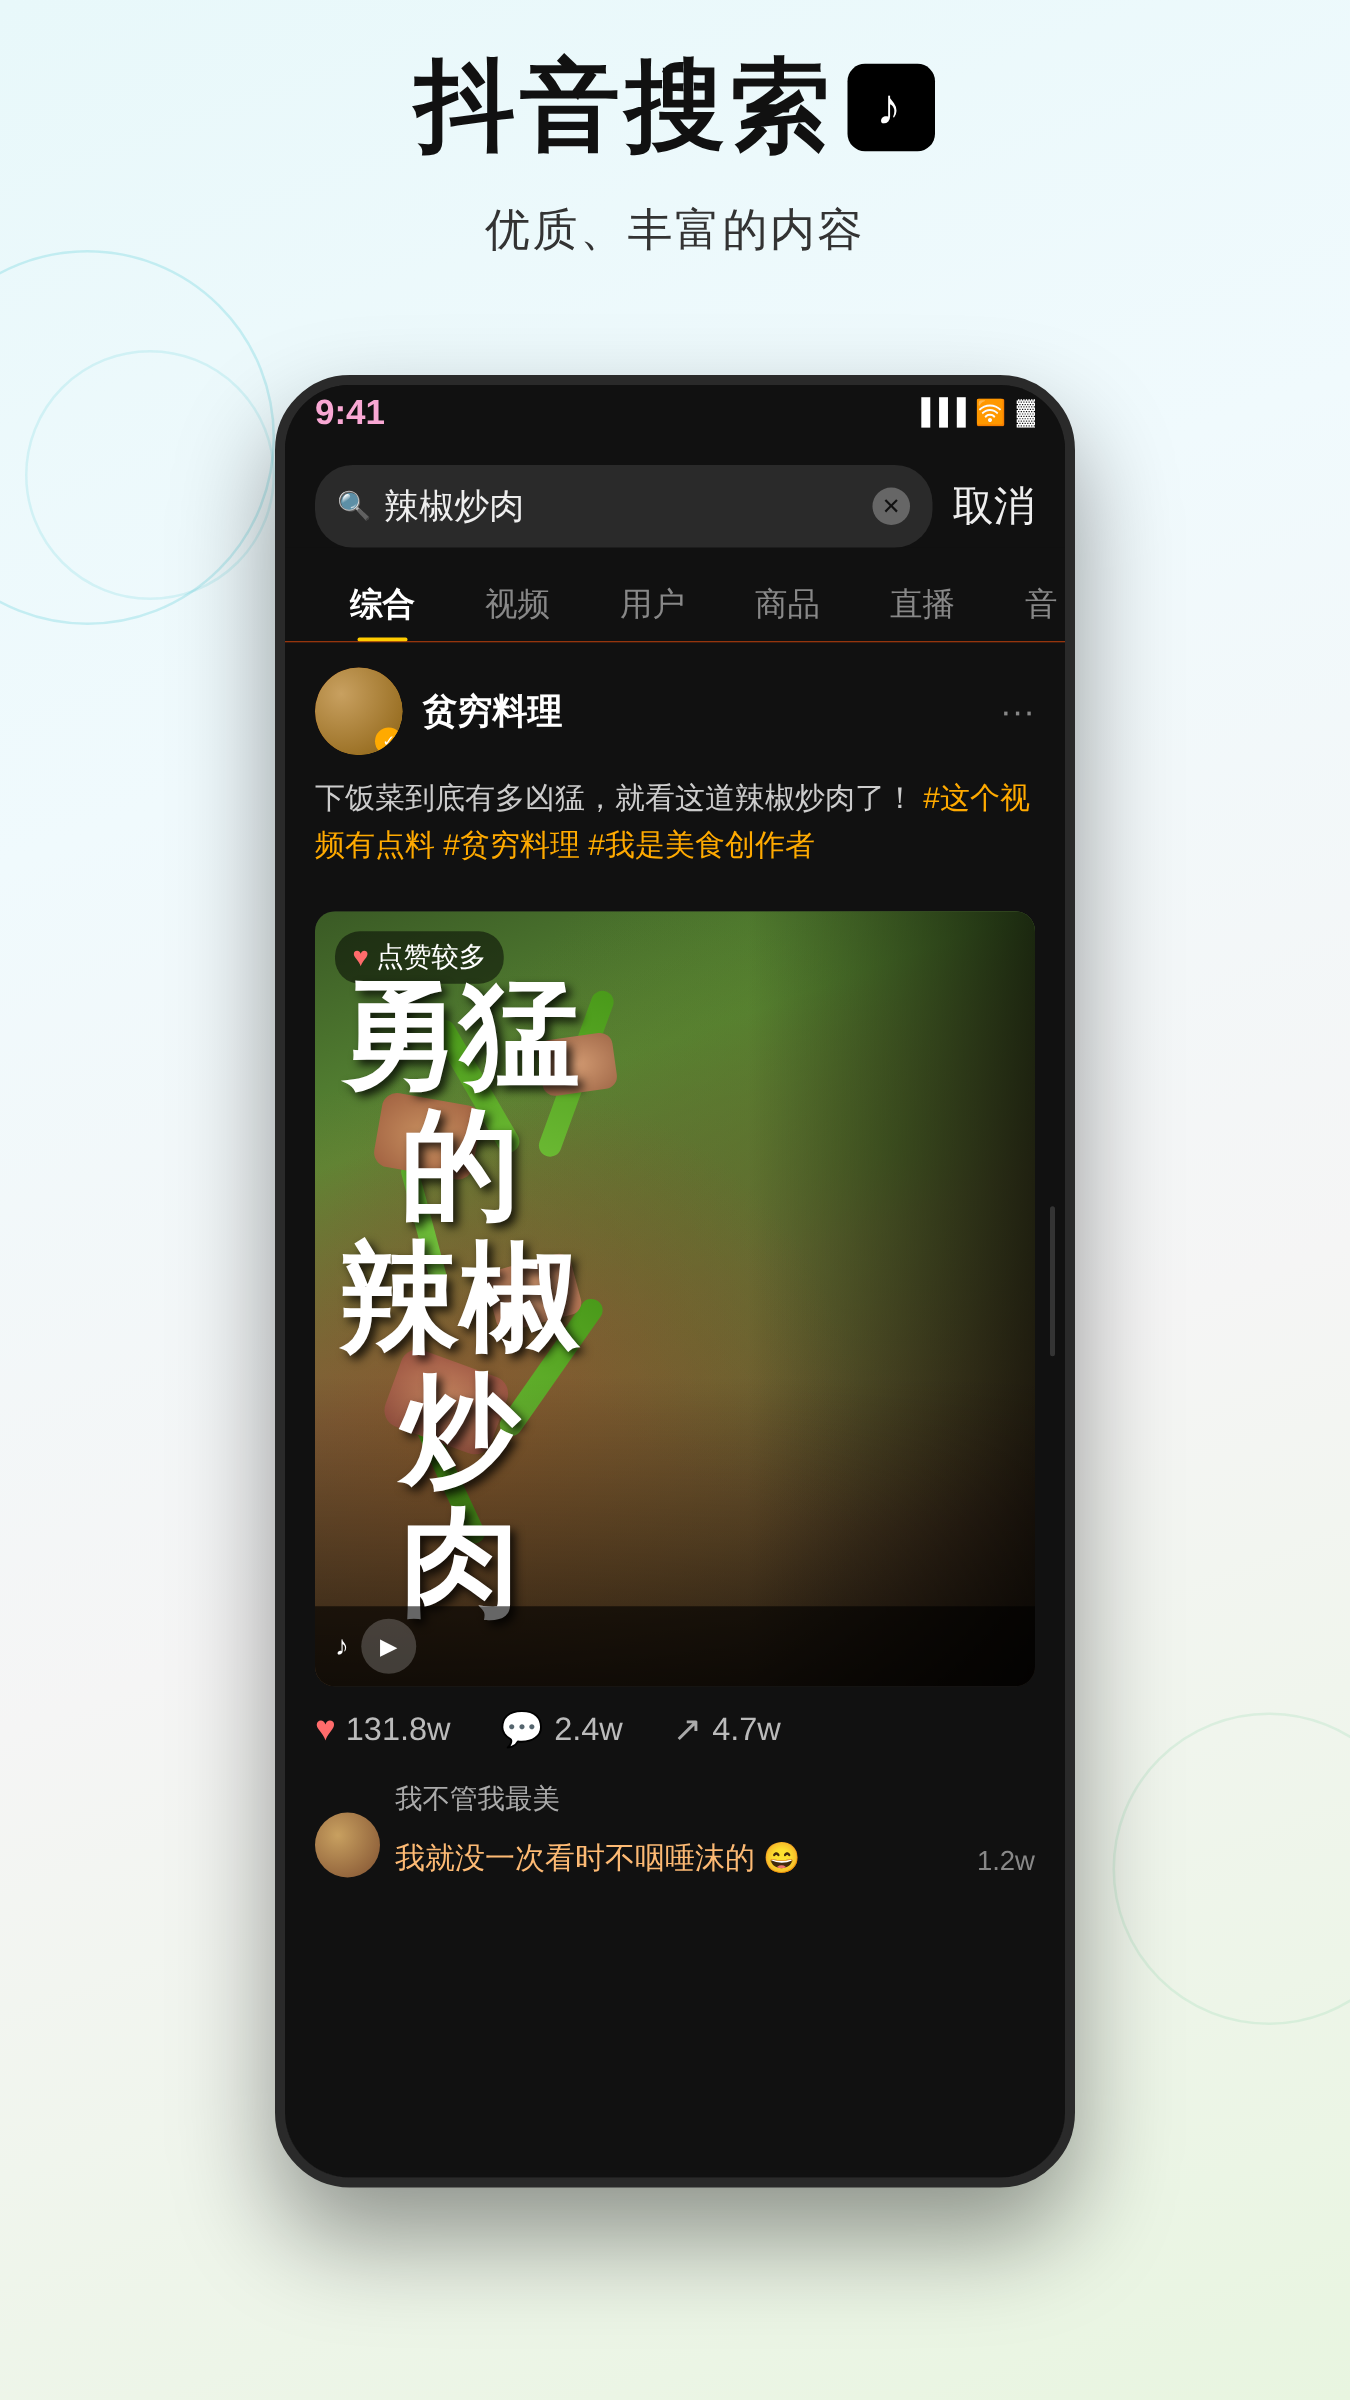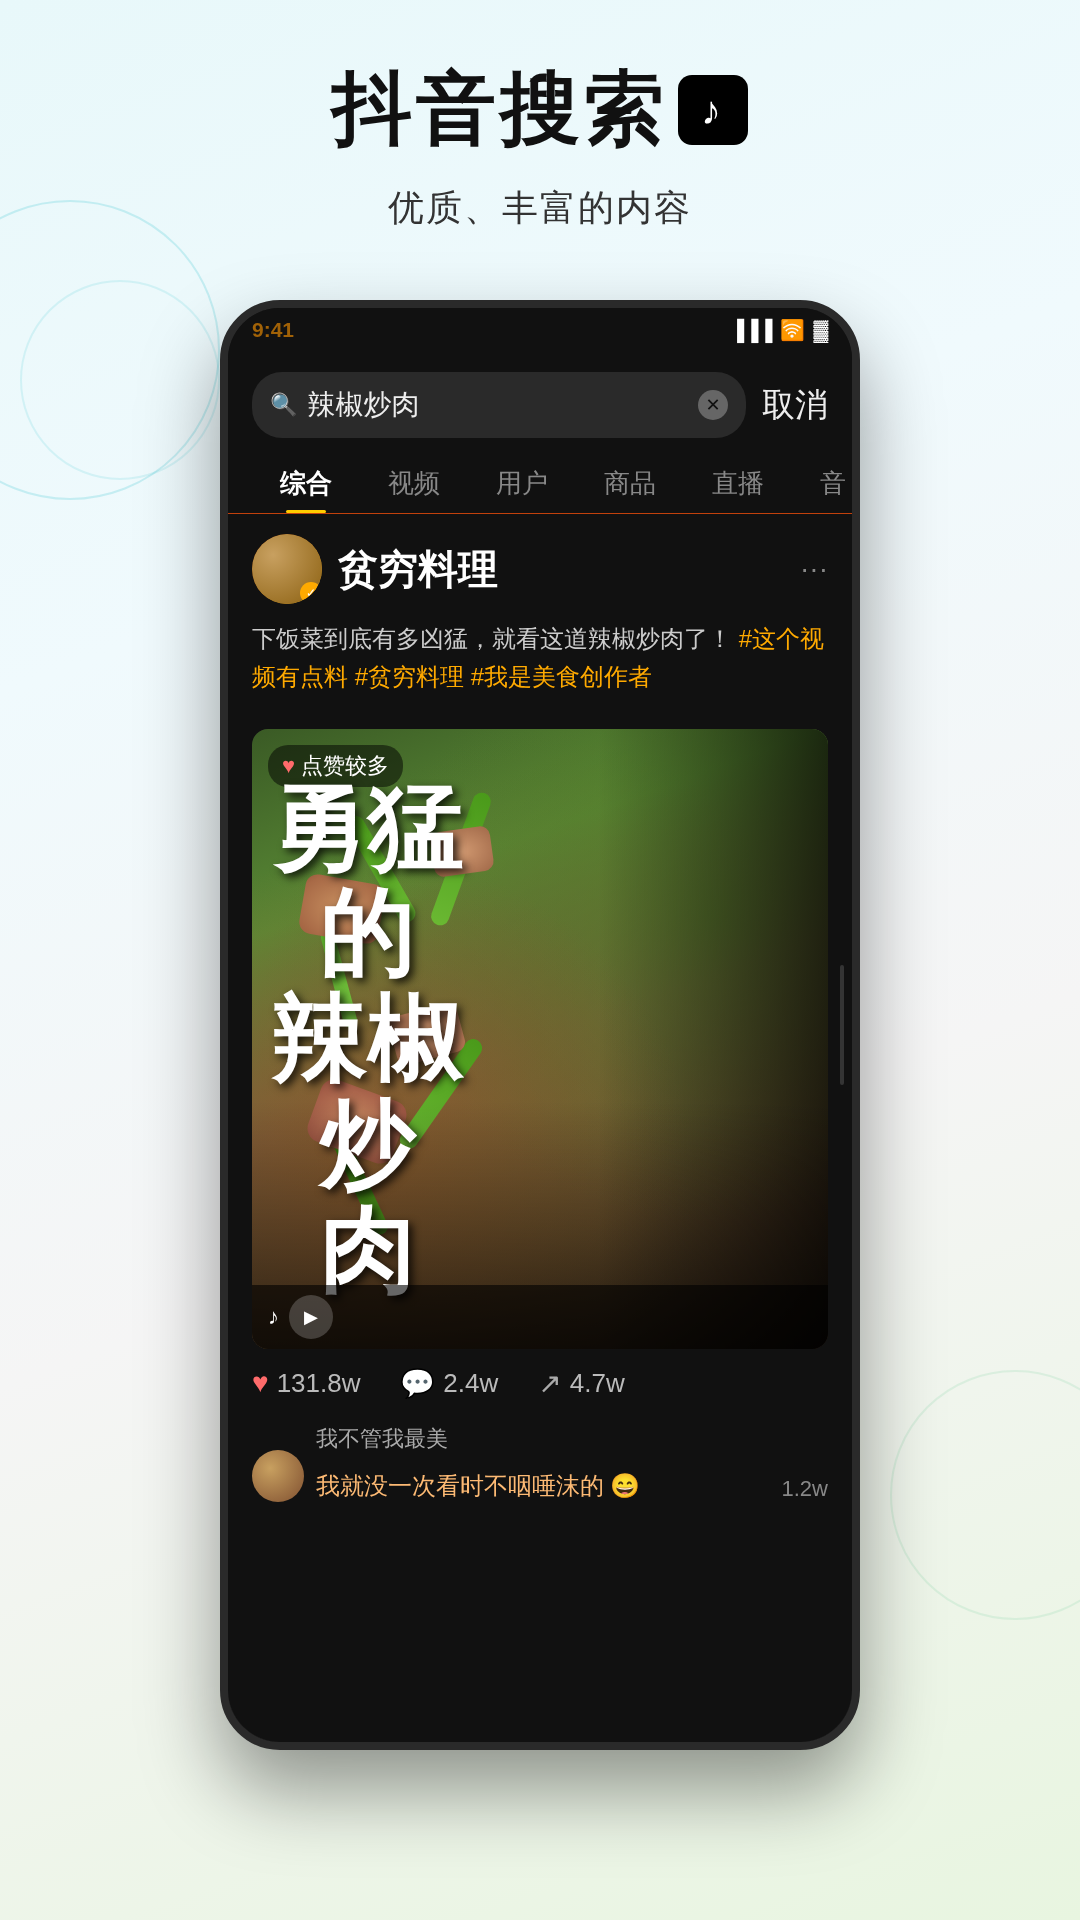--- a/index.html
+++ b/index.html
@@ -38,21 +38,21 @@
       height: 250px;
       border: 2px solid rgba(150, 220, 180, 0.25);
       border-radius: 50%;
       bottom: 300px;
       right: -60px;
     }
 
     
     .header-section {
       text-align: center;
-      padding: 56px 0 40px 0;
+      padding: 32px 0 40px 0;
       position: relative;
       z-index: 2;
     }
 
     .main-title {
       font-size: 80px;
       font-weight: 900;
       color: #111;
       letter-spacing: 4px;
       display: flex;
@@ -239,21 +239,21 @@
       border-radius: 50%;
       display: flex;
       align-items: center;
       justify-content: center;
       font-size: 12px;
       color: white;
     }
 
     .user-name {
       color: #fff;
-      font-size: 40px;
+      font-size: 28px;
       font-weight: 600;
       flex: 1;
     }
 
     .more-icon {
       color: #888;
       font-size: 28px;
     }
 
     
@@ -451,22 +451,22 @@
       height: 44px;
       background: #111;
       display: flex;
       align-items: center;
       justify-content: flex-end;
       padding: 0 24px;
       gap: 8px;
     }
 
     .status-time {
-      color: #a16207;
-      font-size: 21px;
+      color: #f9a8d4;
+      font-size: 28px;
       font-weight: 600;
       margin-right: auto;
     }
 
     .status-icons {
       display: flex;
       gap: 8px;
       align-items: center;
     }
 

